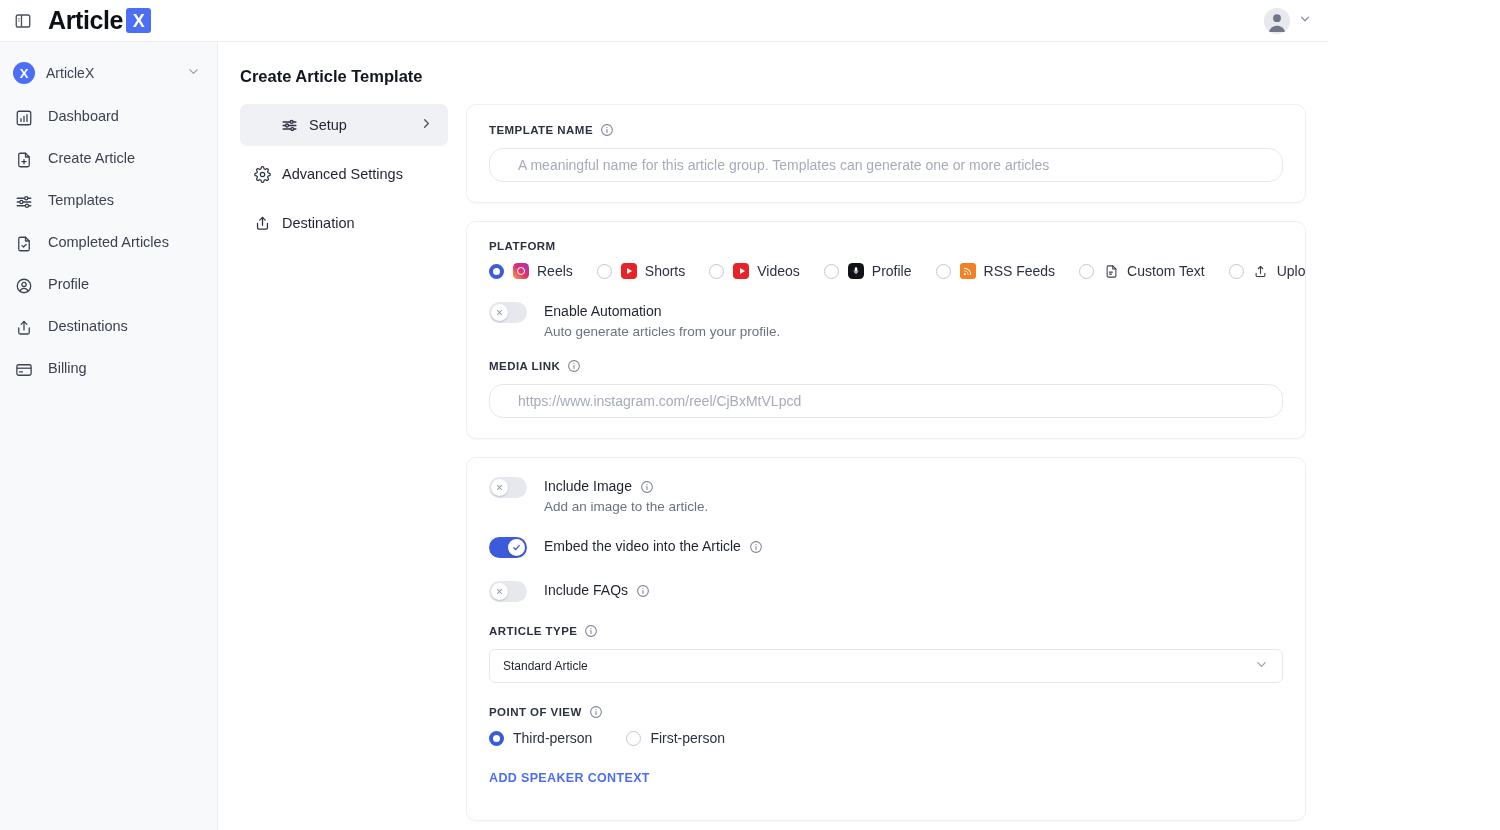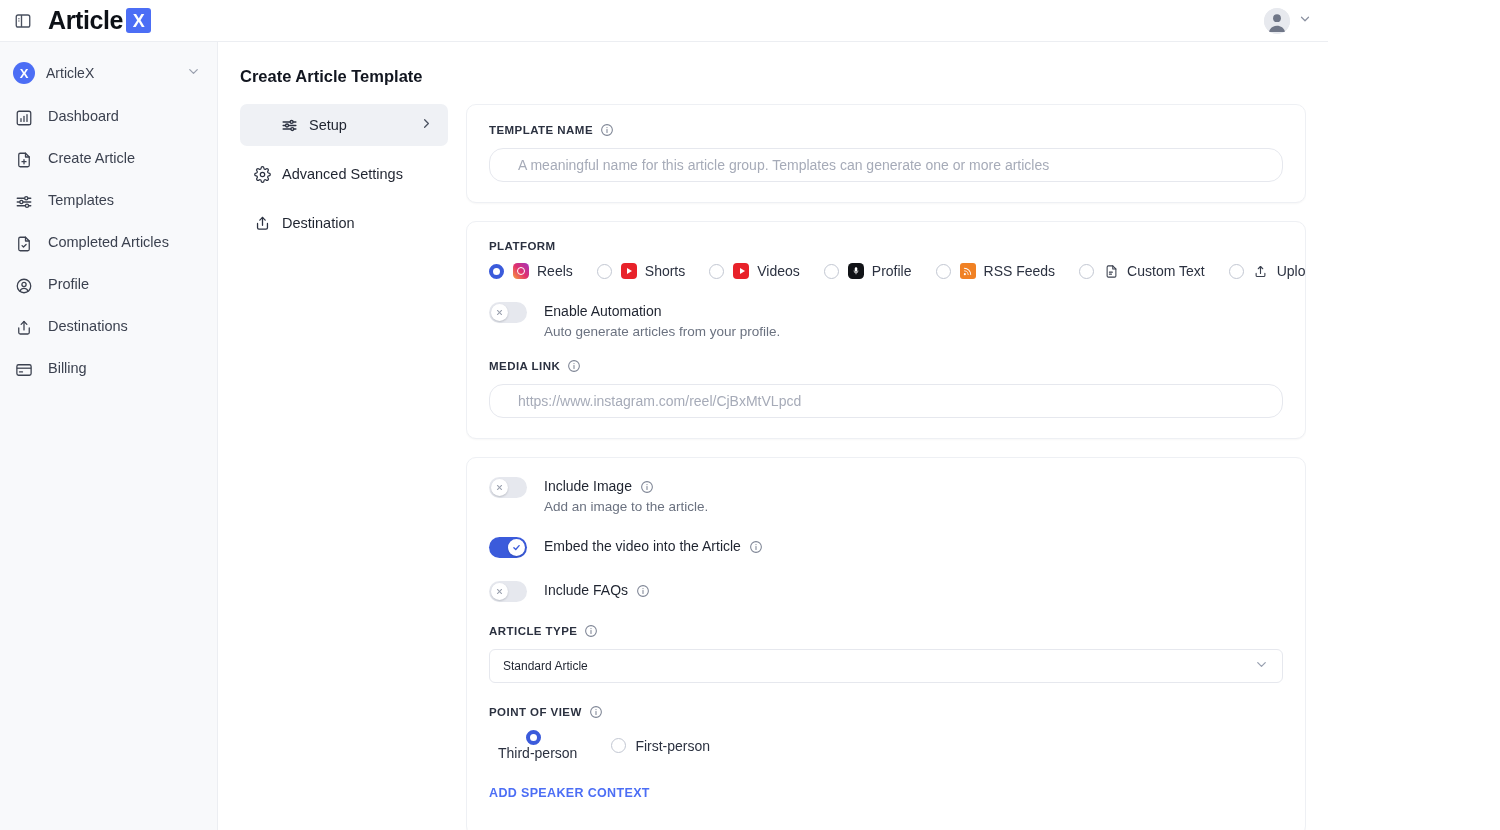--- a/index.html
+++ b/index.html
@@ -615,21 +615,21 @@
                 <span>POINT OF VIEW</span>
                 <span class="info-icon">
                   <svg width="14" height="14" viewBox="0 0 24 24" fill="none" stroke="currentColor" stroke-width="1.8">
                       <circle cx="12" cy="12" r="9.2"></circle>
                       <line x1="12" y1="11" x2="12" y2="16.3" stroke-linecap="round"></line>
                       <circle cx="12" cy="7.9" r="1" fill="currentColor" stroke="none"></circle>
                     </svg>
                 </span>
               </div>
               <div class="radio-row">
-                <div class="radio-opt plain" style="margin-right:34px;flex-direction:column;">
+                <div class="radio-opt plain" style="margin-right:34px;">
                   <span class="radio checked"></span>
                   <span class="radio-label">Third-person</span>
                 </div>
                 <div class="radio-opt plain">
                   <span class="radio"></span>
                   <span class="radio-label">First-person</span>
                 </div>
               </div>
 
               <div class="mt22">

